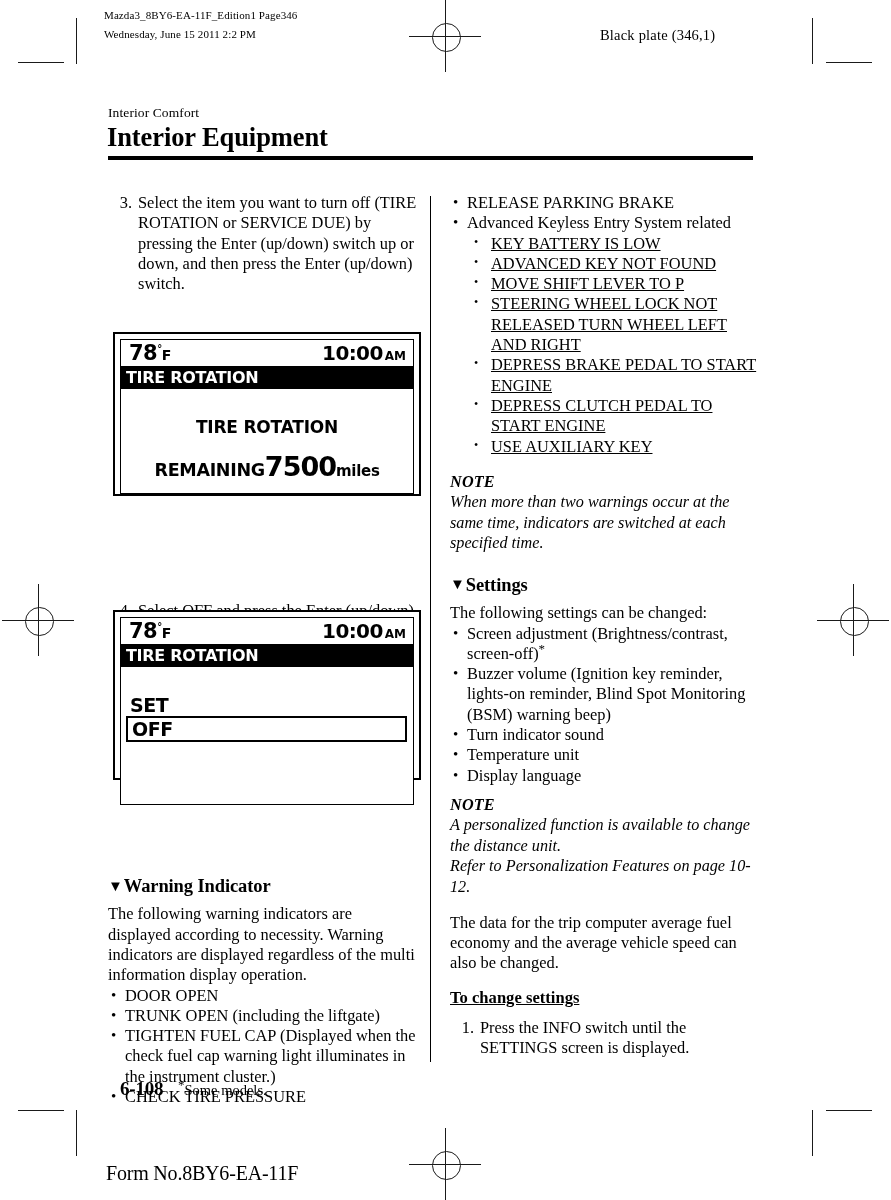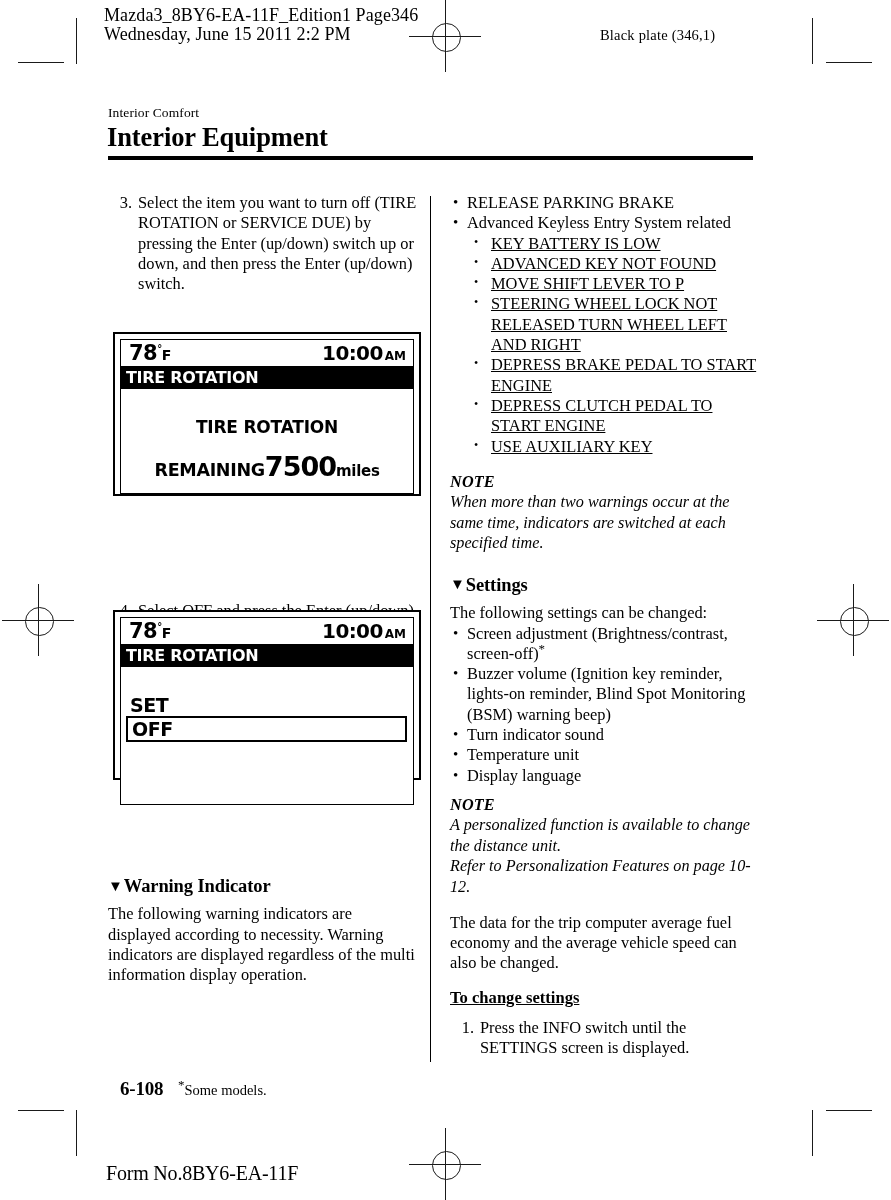--- a/index.html
+++ b/index.html
@@ -62,21 +62,21 @@
   .trim.h-tl { left: 18px;  top: 62px;  width: 46px; height: 1px; }
   .trim.h-tr { left: 826px; top: 62px;  width: 46px; height: 1px; }
   .trim.h-bl { left: 18px;  top: 1110px; width: 46px; height: 1px; }
   .trim.h-br { left: 826px; top: 1110px; width: 46px; height: 1px; }
 
   
   .run-head-left {
     position: absolute;
     left: 104px;
     top: 6px;
-    font-size: 18px;
+    font-size: 11px;
     line-height: 19px;
     white-space: pre-line;
     letter-spacing: 0.1px;
   }
   .run-head-right {
     position: absolute;
     left: 600px;
     top: 27px;
     font-size: 14.5px;
     letter-spacing: 0.2px;
@@ -408,20 +408,26 @@
       <div class="num">4.</div>
       <div class="txt">Select OFF and press the Enter (up/down) switch.</div>
     </div>
 
     <div style="height:232px"></div>
 
     <div class="sec-head"><span class="tri">▼</span><span>Warning Indicator</span></div>
 
     <p class="para">The following warning indicators are displayed according to necessity. Warning indicators are displayed regardless of the multi information display operation.</p>
 
+    <ul class="b1">
+      <li>DOOR OPEN</li>
+      <li>TRUNK OPEN (including the liftgate)</li>
+      <li>TIGHTEN FUEL CAP (Displayed when the check fuel cap warning light illuminates in the instrument cluster.)</li>
+      <li>CHECK TIRE PRESSURE</li>
+    </ul>
   </div>
 
   <div class="mid" id="mid1">
     <div class="mid-inner">
       <div class="mid-statusbar">
         <div class="mid-temp"><span>78</span><span class="deg">°</span><span class="unit">F</span></div>
         <div class="mid-clock"><span>10:00</span><span class="ampm">AM</span></div>
       </div>
       <div class="mid-titlebar">TIRE ROTATION</div>
       <div class="mid-body">

